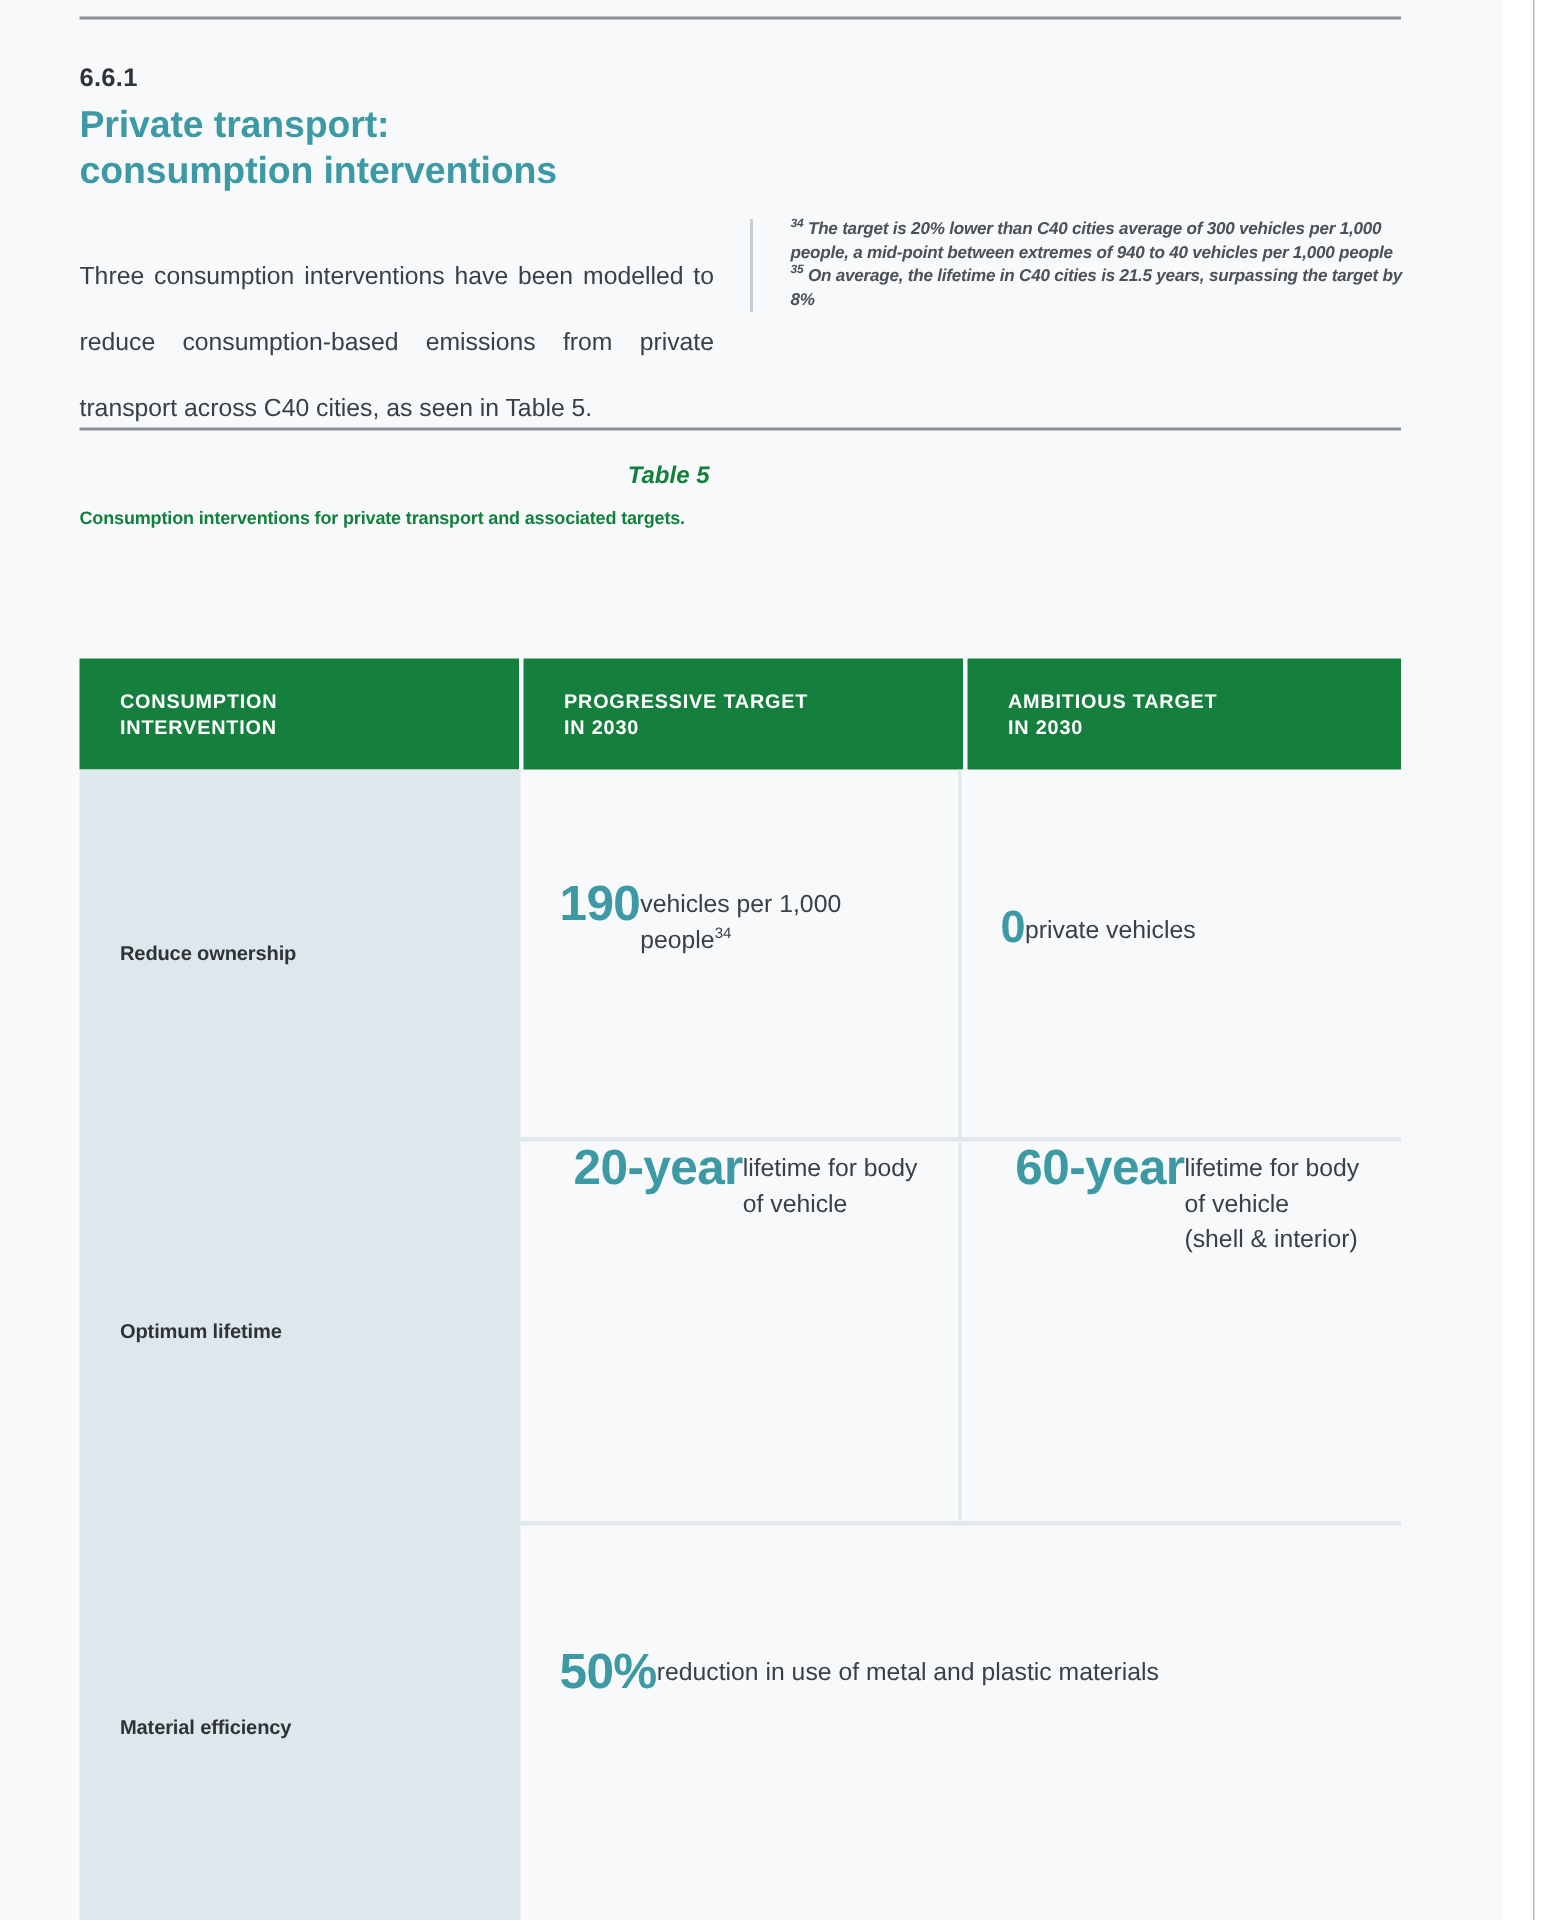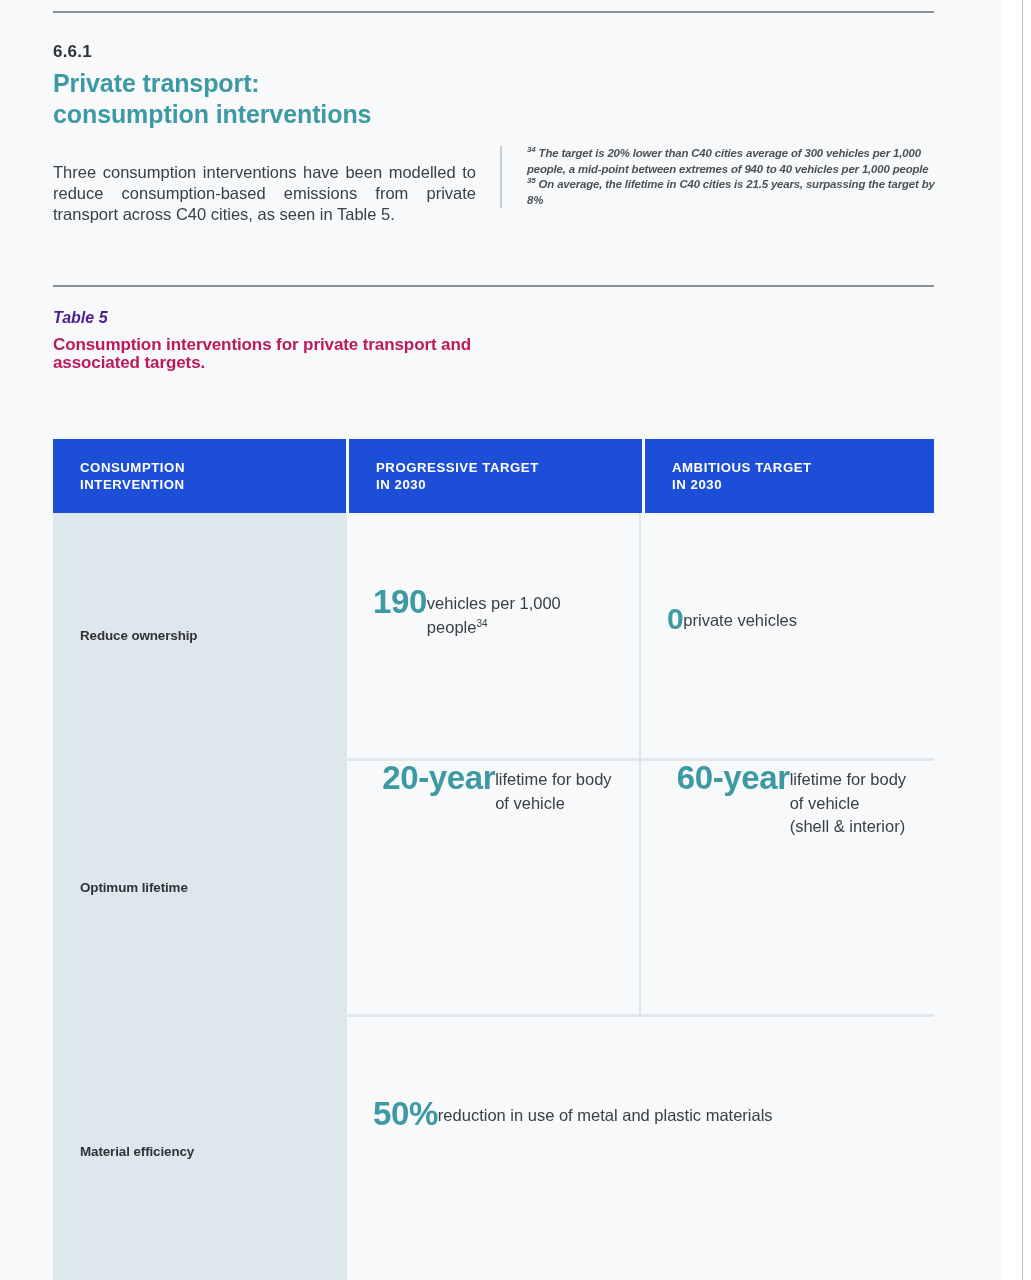--- a/index.html
+++ b/index.html
@@ -88,21 +88,21 @@
     line-height: 1.22;
     letter-spacing: -0.1px;
   }
 
   .intro {
     position: absolute;
     left: 53px;
     top: 145px;
     width: 423px;
     font-size: 16.5px;
-    line-height: 21px;
+    line-height: 44px;
     color: #3a4045;
     text-align: justify;
     text-justify: inter-word;
   }
 
   
   .footnotes {
     position: absolute;
     left: 500px;
     top: 146px;
@@ -130,46 +130,47 @@
   .tbl-caption {
     position: absolute;
     left: 53px;
     top: 308px;
     width: 420px;
   }
   .tbl-caption .lbl {
     font-size: 16px;
     font-style: italic;
     font-weight: bold;
-    color: #4c1d95;
+    color: #15803d;
     line-height: 1.2;
+    text-align: right;
   }
   .tbl-caption .desc {
     margin-top: 9px;
-    font-size: 17px;
-    font-weight: bold;
-    color: #be185d;
+    font-size: 12px;
+    font-weight: bold;
+    color: #15803d;
     line-height: 18px;
     letter-spacing: -0.1px;
   }
 
   
   .table {
     position: absolute;
     left: 53px;
     top: 427px;
     width: 881px;
   }
   .thead {
     display: flex;
     gap: 3px;
     height: 86px;
   }
   .th {
-    background: #1d4ed8;
+    background: #15803d;
     color: #ffffff;
     font-size: 13.2px;
     font-weight: bold;
     letter-spacing: 0.55px;
     line-height: 17px;
     display: flex;
     align-items: center;
     padding: 0 0 0 27px;
     box-sizing: border-box;
     text-transform: uppercase;

